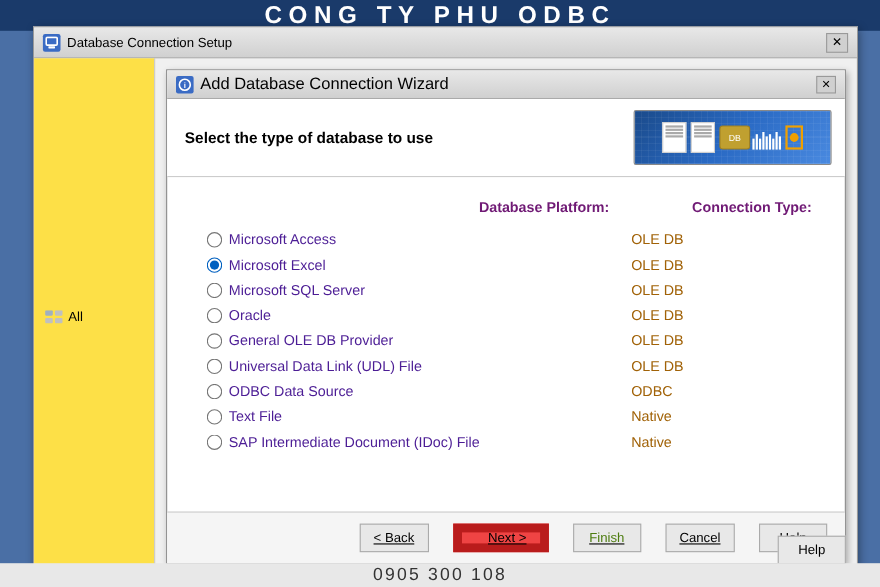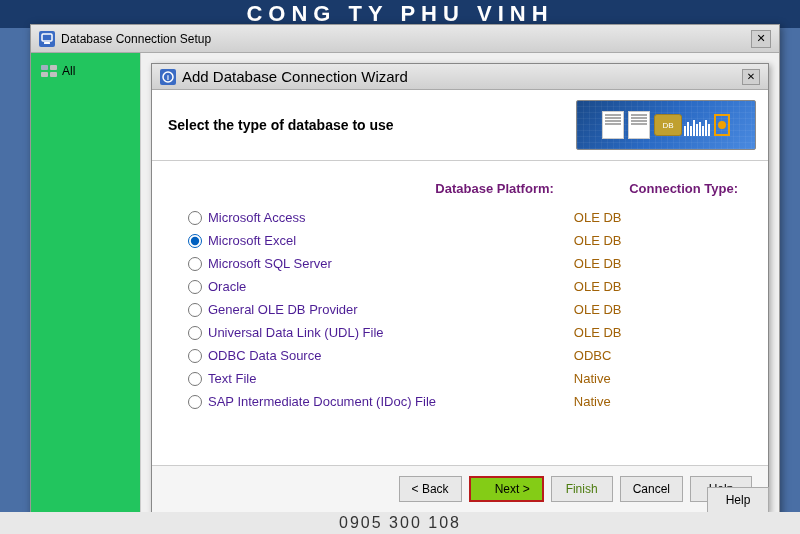--- a/index.html
+++ b/index.html
@@ -84,25 +84,25 @@
 
     
     .outer-body {
       display: flex;
       height: calc(100% - 28px);
     }
 
     
     .sidebar-panel {
       width: 110px;
-      background: #22c55e;
+      background: #fde047;
       border-right: 1px solid #ccc;
       padding: 8px 4px;
       display: flex;
-      flex-direction: column;
+      flex-direction: row;
       gap: 14px;
     }
     .sidebar-item {
       display: flex;
       align-items: center;
       gap: 4px;
       padding: 3px 5px;
       font-size: 12px;
       cursor: pointer;
       border-radius: 2px;
@@ -313,39 +313,40 @@
       font-size: 13px;
       color: #a16207;
     }
 
     
     .wizard-footer {
       border-top: 1px solid #ccc;
       padding: 10px 16px;
       display: flex;
       justify-content: flex-end;
-      gap: 7px;
+      gap: 22px;
       background: #f5f5f5;
+      text-decoration: underline;
     }
     .footer-btn {
       min-width: 62px;
       height: 26px;
       padding: 0 12px;
       font-size: 12px;
       cursor: pointer;
       border: 1px solid #aaa;
       background: #e8e8e8;
       display: flex;
       align-items: center;
       justify-content: center;
       gap: 2px;
     }
     .footer-btn.active-btn {
-      border: 2px solid #b91c1c;
-      background: #84cc16;
+      border: 8px solid #b91c1c;
+      background: #ef4444;
       padding-left: 24px;
     }
     .footer-btn:disabled, .footer-btn.disabled {
       color: #4d7c0f;
       cursor: default;
     }
 
     
     .outer-help-btn {
       position: absolute;
@@ -376,21 +377,21 @@
       font-size: 16px;
       color: #333;
       letter-spacing: 2px;
       text-align: center;
     }
   </style>
 </head>
 <body>
 
 <div class="bg-banner">
-  <span class="bg-banner-text">CONG TY PHU VINH</span>
+  <span class="bg-banner-text">CONG TY PHU ODBC</span>
 </div>
 
 <div class="outer-window">
 
   <div class="outer-titlebar">
     <div class="outer-titlebar-icon">
       <svg viewBox="0 0 12 12" fill="white">
           <rect x="1" y="1" width="10" height="7" rx="1" fill="none" stroke="white" stroke-width="1.5"></rect>
           <rect x="3" y="9" width="6" height="2" rx="0.5" fill="white"></rect>
         </svg>

